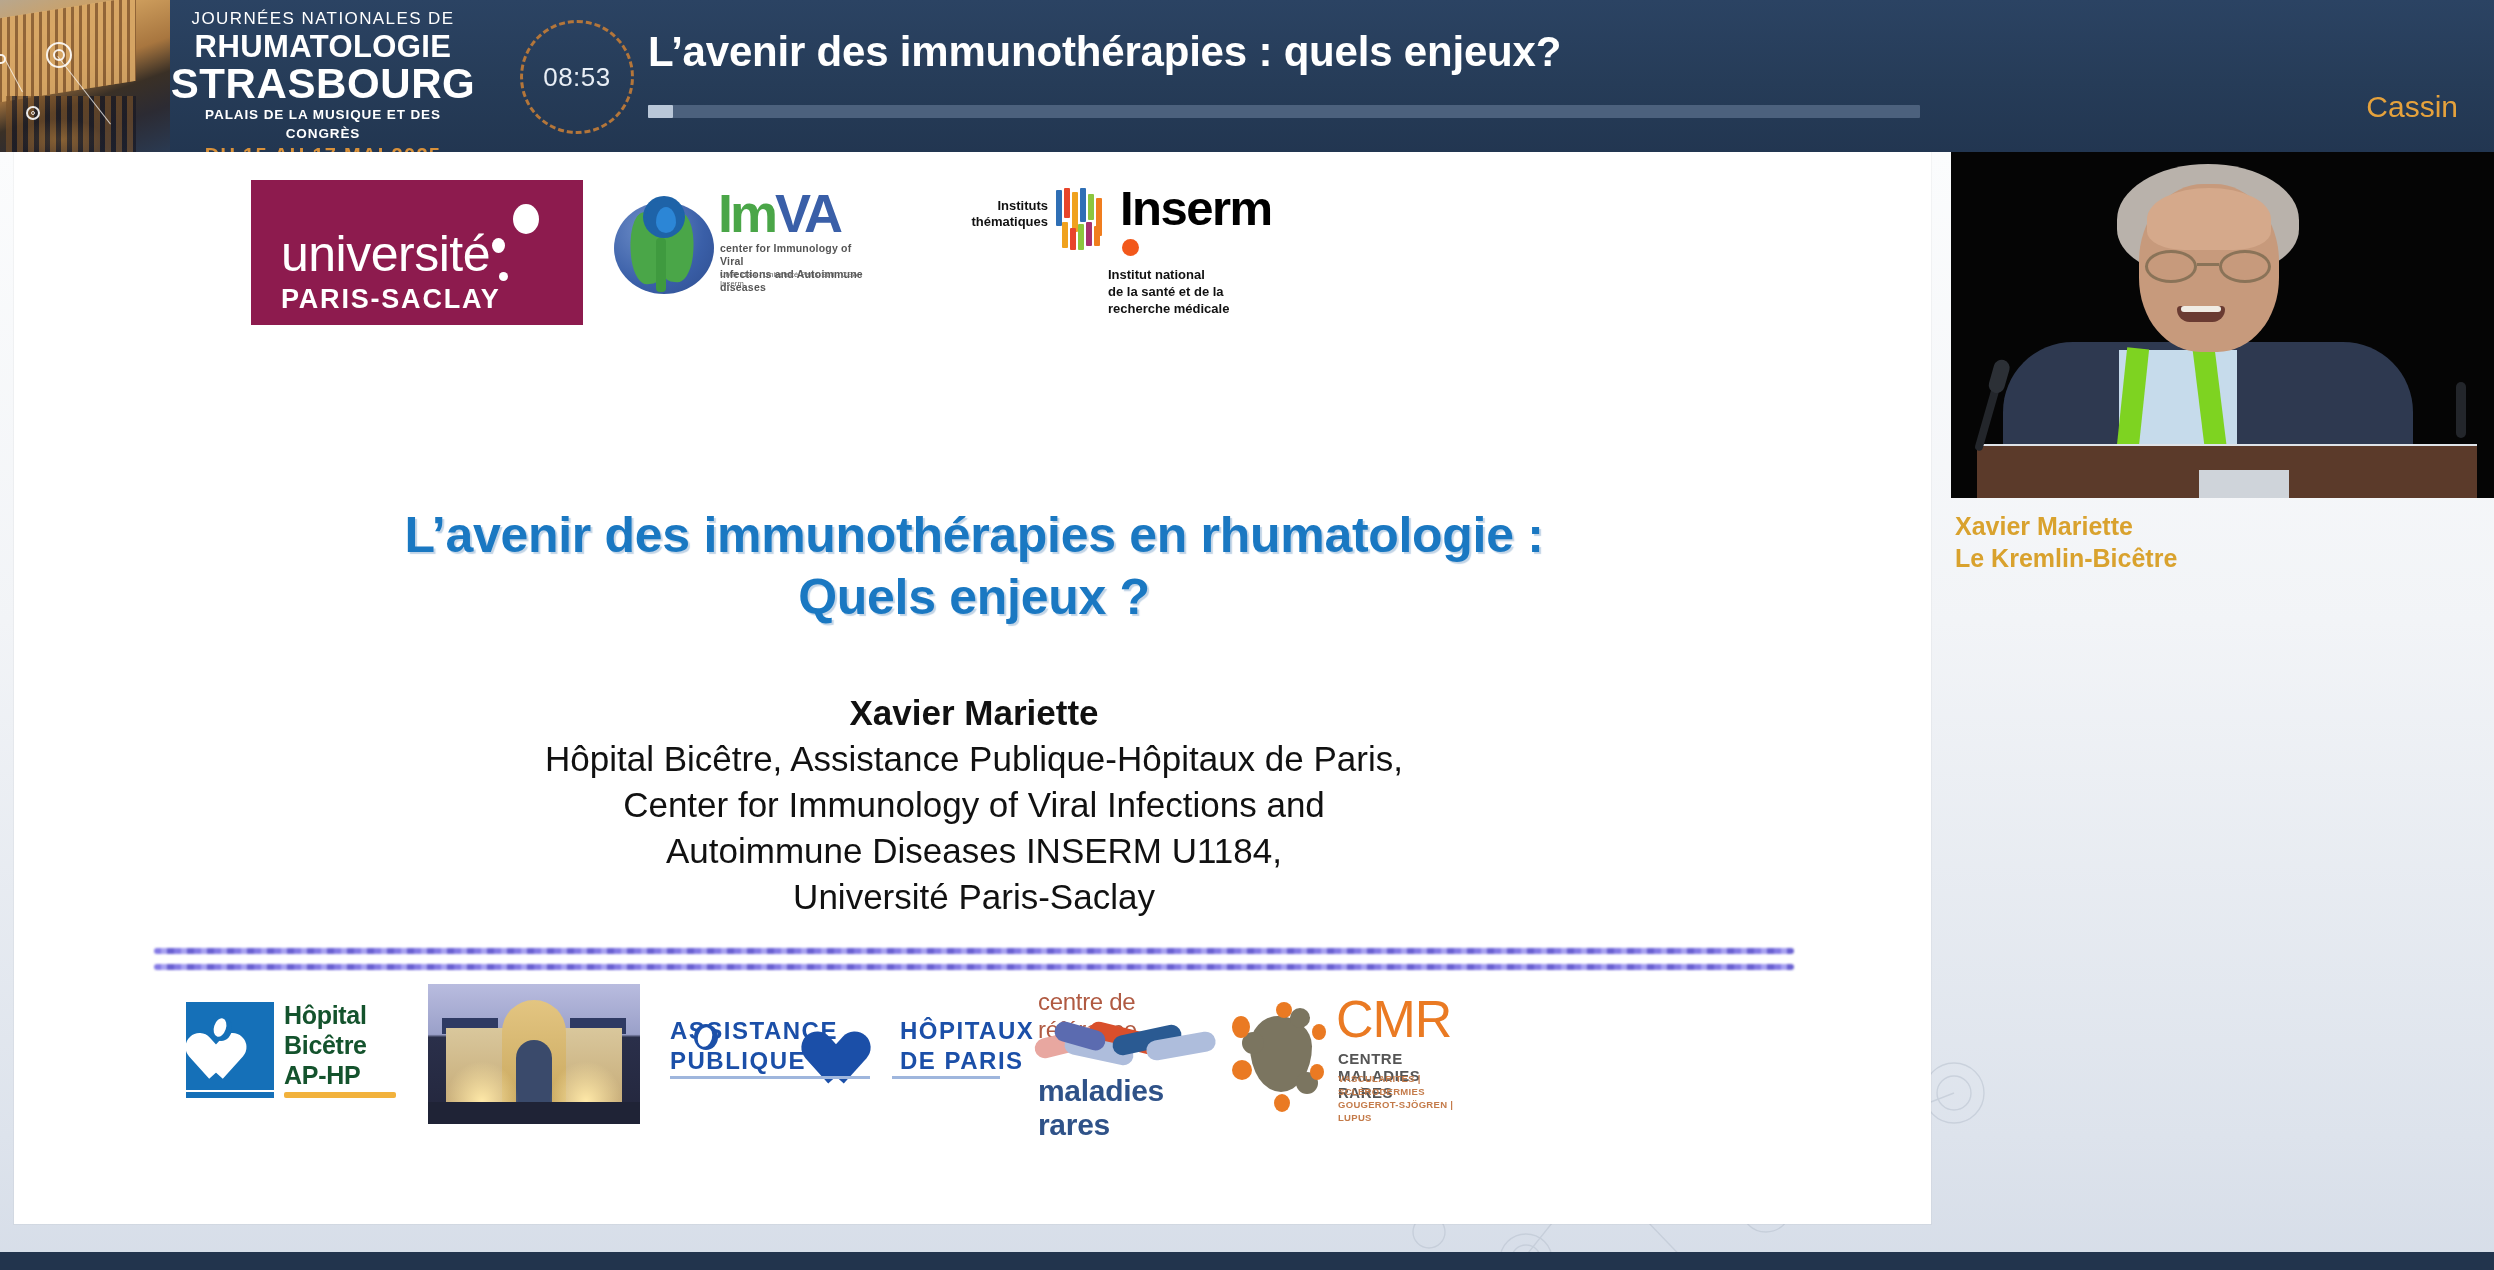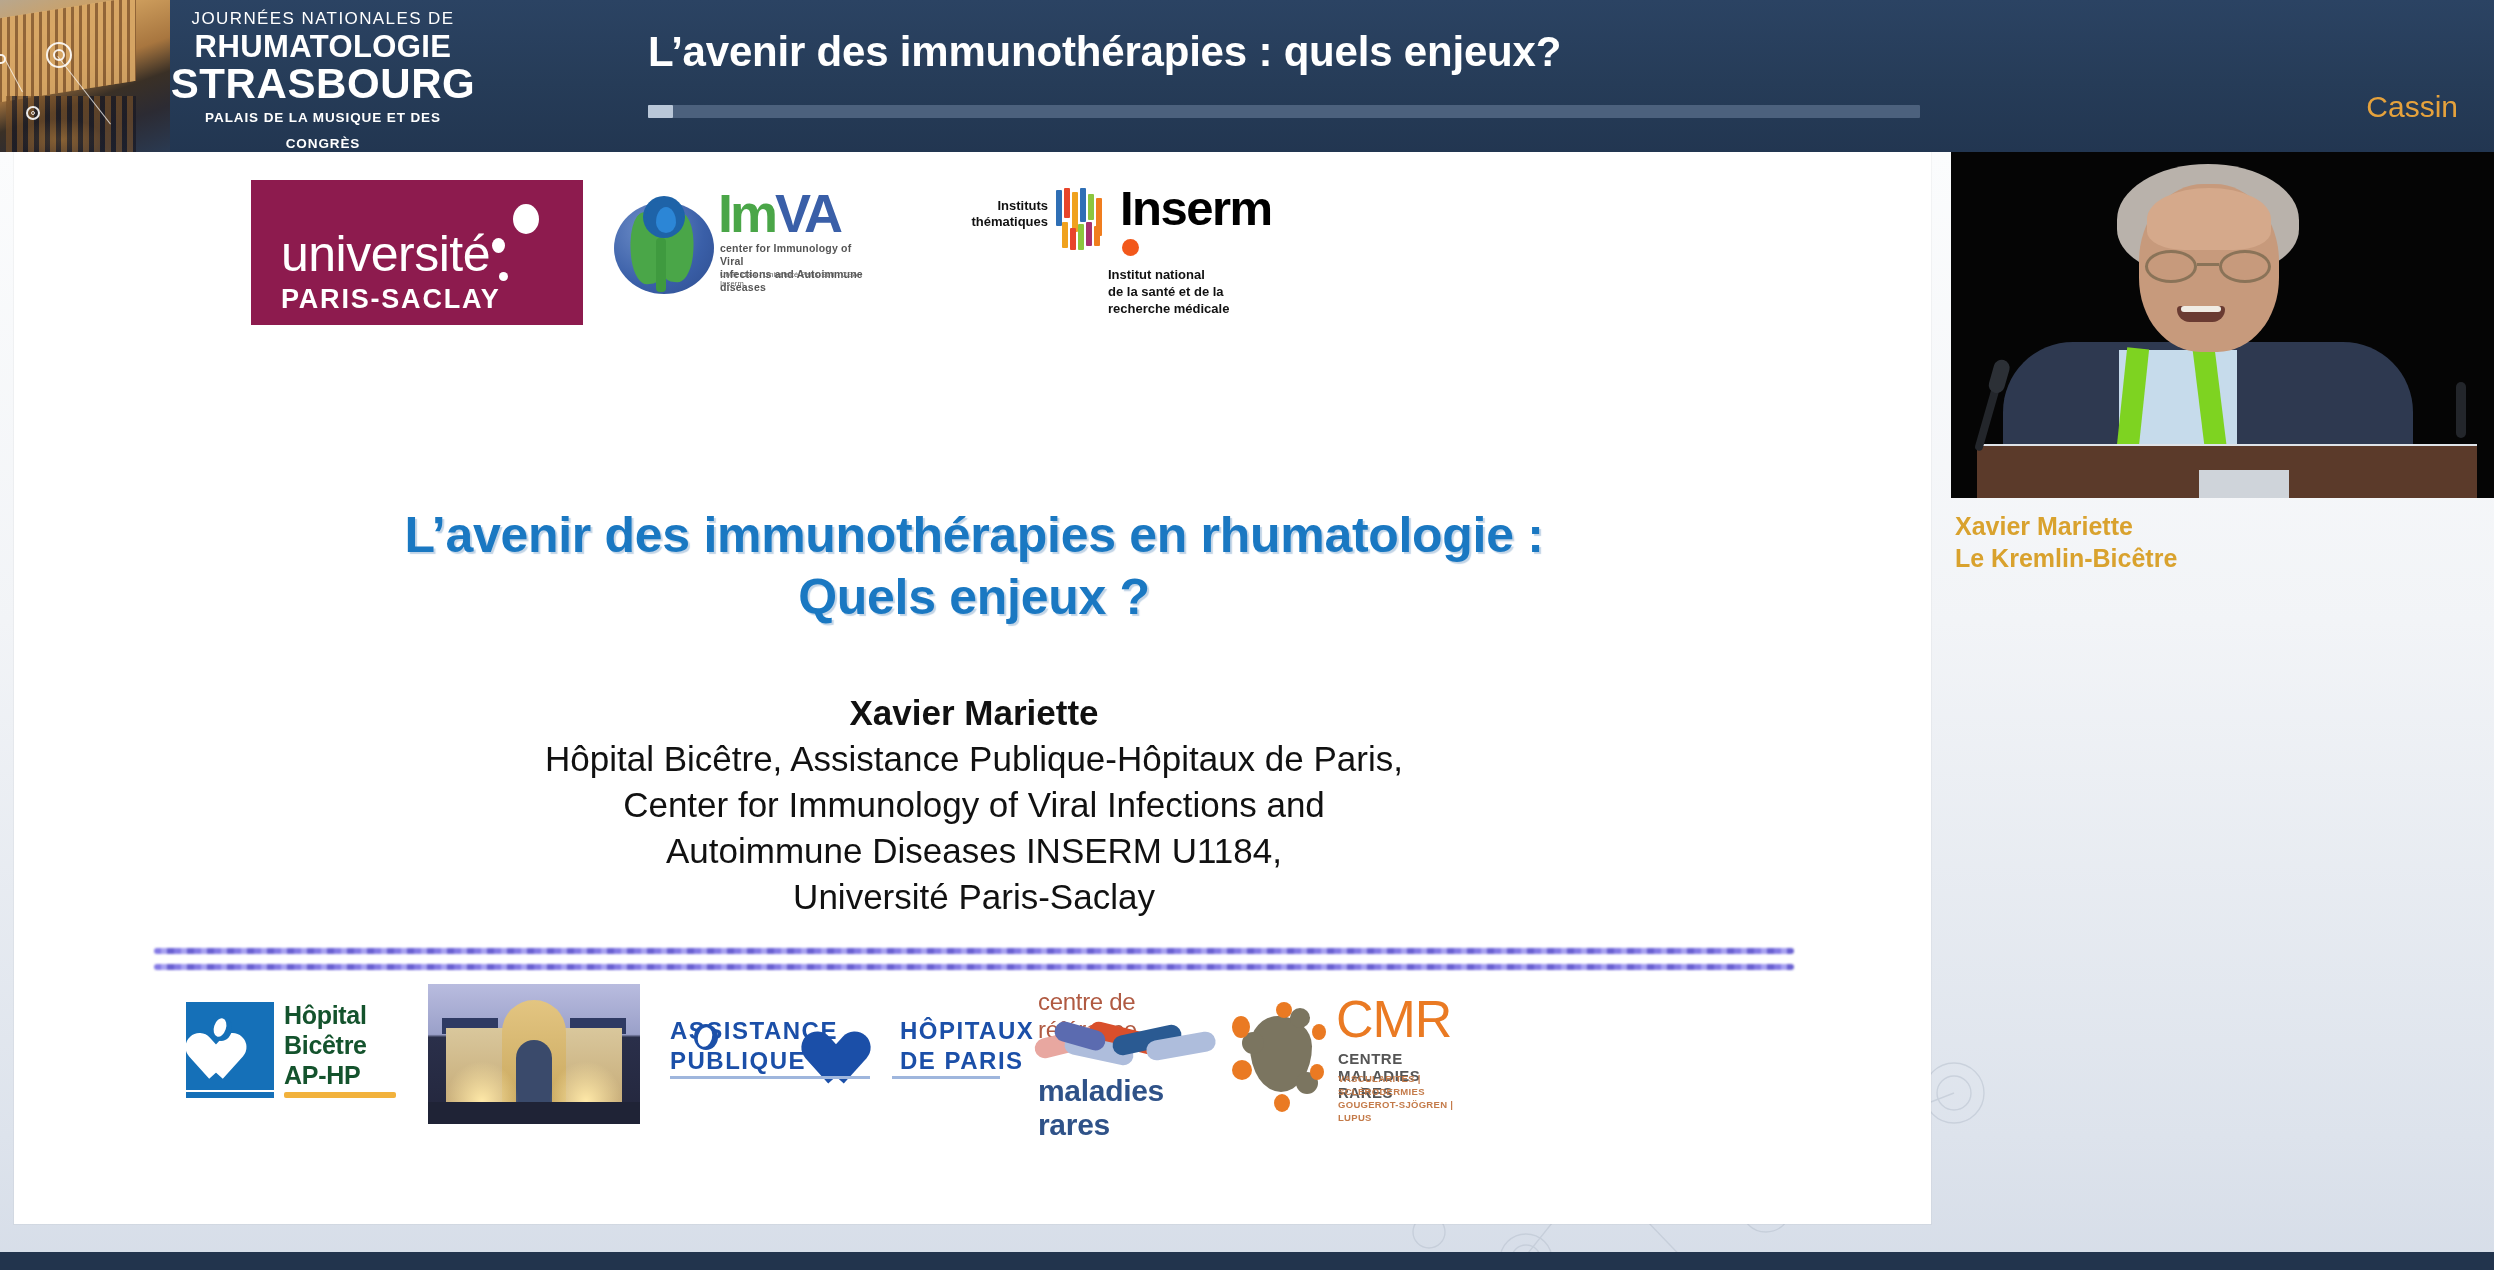--- a/index.html
+++ b/index.html
@@ -44,21 +44,21 @@
   .hp-node.n3 { width:10px;height:10px; left:-4px; top:54px; }
   .hp-line { position:absolute; height:1px; background:rgba(255,255,255,.7); transform-origin:0 0; }
 
   .header-brand {
     position: absolute; left: 168px; top: 8px; width: 310px; height: 138px;
     color: #fff; text-align: center; letter-spacing: .5px;
   }
   .brand-l1 { font-size: 17px; font-weight: 400; letter-spacing: 1.4px; line-height: 22px; }
   .brand-l2 { font-size: 31px; font-weight: 700; letter-spacing: .4px; line-height: 33px; }
   .brand-l3 { font-size: 42px; font-weight: 700; letter-spacing: .6px; line-height: 42px; }
-  .brand-l4 { font-size: 13.5px; font-weight: 700; letter-spacing: .9px; line-height: 26px; }
+  .brand-l4 { font-size: 13.5px; font-weight: 700; letter-spacing: .9px; line-height: 19px; }
   .brand-l5 { font-size: 20px; font-weight: 700; letter-spacing: 1.3px; line-height: 24px; color: #d9913a; }
 
   .timer {
     position: absolute; left: 520px; top: 20px; width: 114px; height: 114px;
     border: 3px dashed #b4763a; border-radius: 50%;
     display: flex; align-items: center; justify-content: center;
   }
   .timer-text { color: #e8eef5; font-size: 26px; font-weight: 400; letter-spacing: .5px; }
 
   .session-title {
@@ -267,20 +267,23 @@
     </div>
 
     <div class="header-brand">
       <div class="brand-l1">JOURNÉES NATIONALES DE</div>
       <div class="brand-l2">RHUMATOLOGIE</div>
       <div class="brand-l3">STRASBOURG</div>
       <div class="brand-l4">PALAIS DE LA MUSIQUE ET DES CONGRÈS</div>
       <div class="brand-l5">DU 15 AU 17 MAI 2025</div>
     </div>
 
+    <div class="timer">
+      <span class="timer-text">08:53</span>
+    </div>
 
     <div class="session-title">L’avenir des immunothérapies : quels enjeux?</div>
 
     <div class="progress-track">
       <div class="progress-fill" id="progress-fill" style="width: 2%;"></div>
     </div>
 
     <div class="room-label">Cassin</div>
   </div>
 

